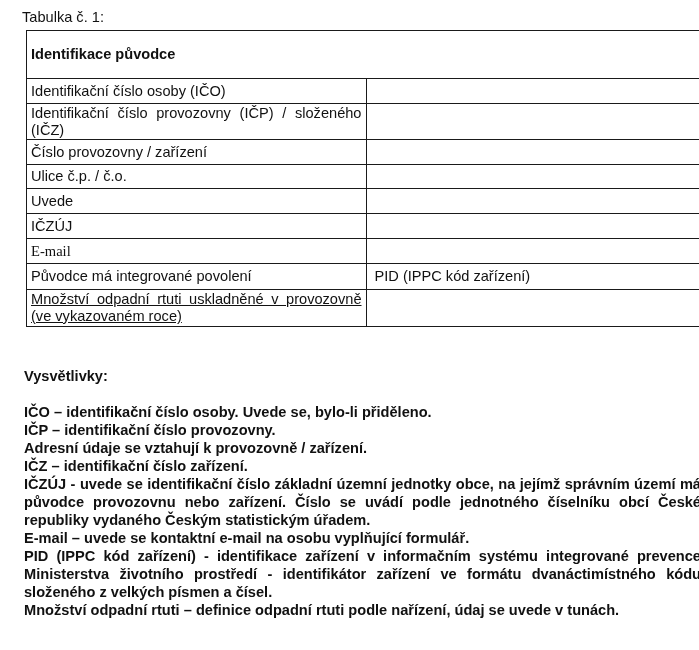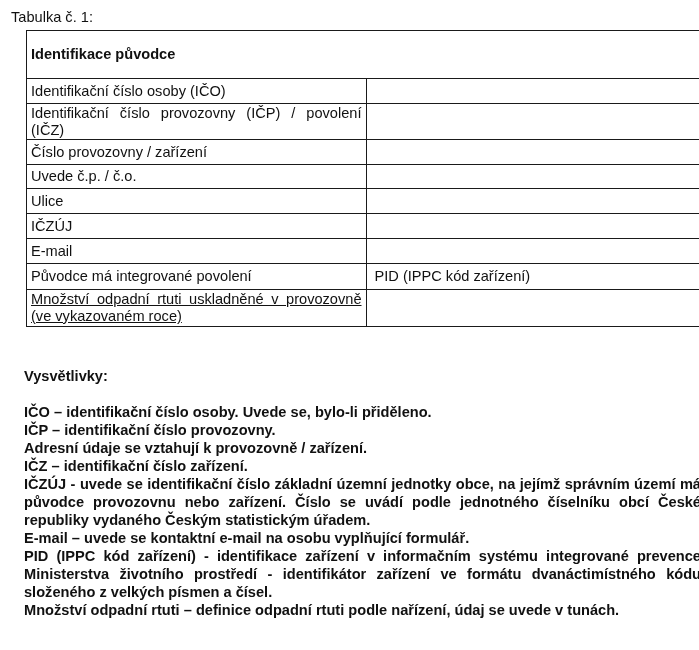--- a/index.html
+++ b/index.html
@@ -11,21 +11,21 @@
       width: 699px;
       height: 650px;
       position: relative;
       overflow: hidden;
       font-family: "Liberation Sans", "DejaVu Sans", sans-serif;
       color: #111111;
       font-size: 14.6px;
     }
     .caption {
       position: absolute;
-      left: 11px;
+      left: 22px;
       top: 9px;
       font-size: 14.6px;
       line-height: 16px;
     }
     table.form-table {
       position: absolute;
       left: 26px;
       top: 30px;
       width: 680px;
       border-collapse: collapse;
@@ -48,21 +48,21 @@
       font-weight: bold;
       font-size: 14.6px;
       padding-left: 4px;
     }
     table.form-table tr.r1 td { height: 24px; }
     table.form-table tr.r2 td { height: 35px; }
     table.form-table tr.r3 td { height: 24px; }
     table.form-table tr.r4 td { height: 23px; }
     table.form-table tr.r5 td { height: 24px; }
     table.form-table tr.r6 td { height: 24px; }
-    table.form-table tr.r7 td { height: 24px; }
+    table.form-table tr.r7 td { height: 24px; font-family: Liberation Serif, serif; }
     table.form-table tr.r8 td { height: 25px; margin-top: 31px; }
     table.form-table tr.r9 td { height: 36px; text-decoration: underline; }
     table.form-table td.value {
       padding-left: 8px;
     }
     .explanations {
       position: absolute;
       left: 24px;
       top: 367px;
       width: 677px;
@@ -86,33 +86,33 @@
 <table class="form-table">
   <tbody>
       <tr class="header">
     <td colspan="2">Identifikace původce</td>
   </tr>
   <tr class="r1">
     <td class="label">Identifikační číslo osoby (IČO)</td>
     <td class="value"></td>
   </tr>
   <tr class="r2">
-    <td class="label">Identifikační číslo provozovny (IČP) / povolení (IČZ)</td>
+    <td class="label">Identifikační číslo provozovny (IČP) / složeného (IČZ)</td>
     <td class="value"></td>
   </tr>
   <tr class="r3">
     <td class="label">Číslo provozovny / zařízení</td>
     <td class="value"></td>
   </tr>
   <tr class="r4">
-    <td class="label">Uvede č.p. / č.o.</td>
+    <td class="label">Ulice č.p. / č.o.</td>
     <td class="value"></td>
   </tr>
   <tr class="r5">
-    <td class="label">Ulice</td>
+    <td class="label">Uvede</td>
     <td class="value"></td>
   </tr>
   <tr class="r6">
     <td class="label">IČZÚJ</td>
     <td class="value"></td>
   </tr>
   <tr class="r7">
     <td class="label">E-mail</td>
     <td class="value"></td>
   </tr>

